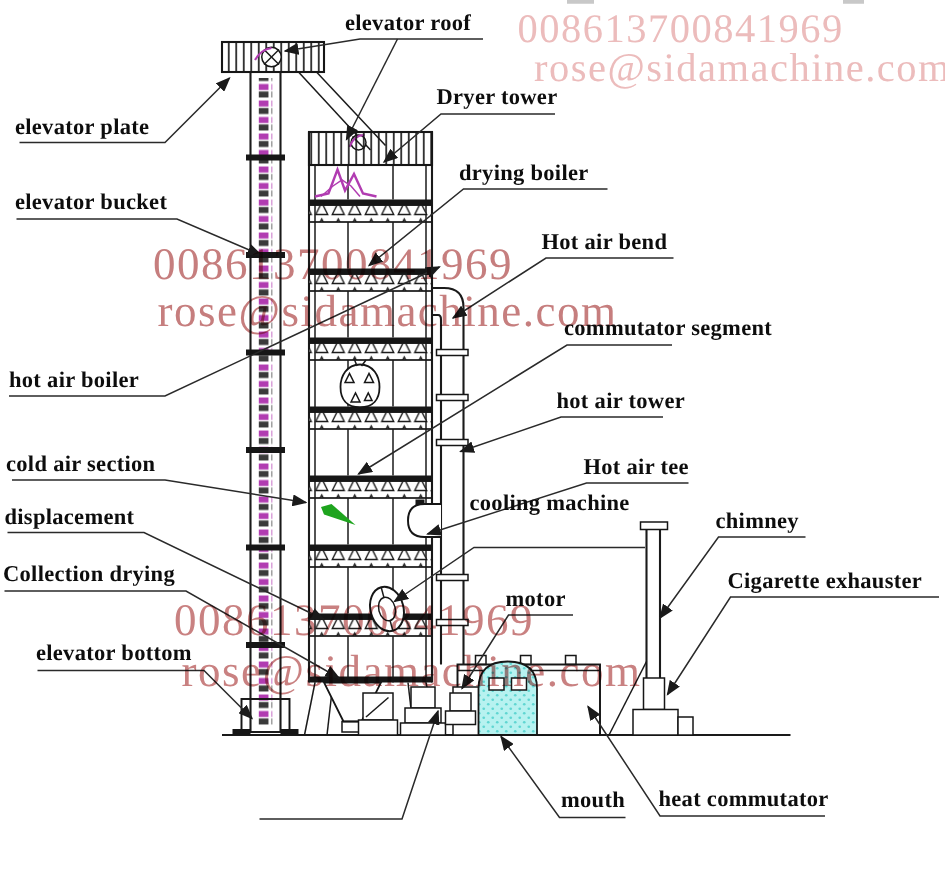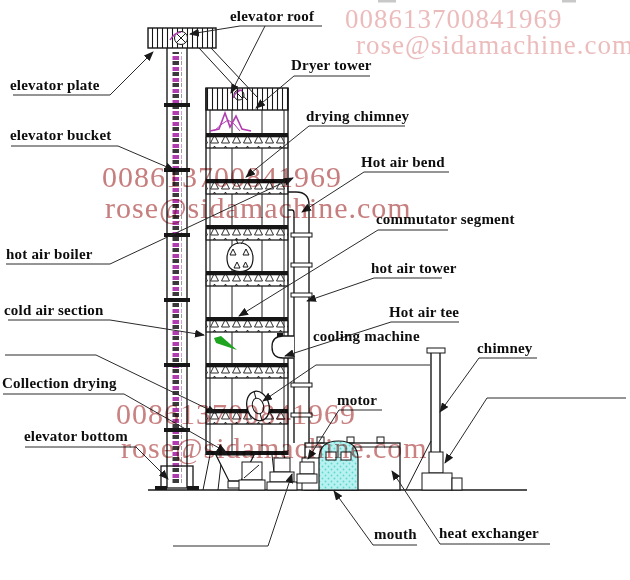--- a/index.html
+++ b/index.html
@@ -241,28 +241,30 @@
   <div class="wm wm-top" style="left:356px;top:30px">rose@sidamachine.com</div>
   <div class="wm wm-mid" style="left:102px;top:160px">008613700841969</div>
   <div class="wm wm-mid" style="left:105px;top:191px">rose@sidamachine.com</div>
   <div class="wm wm-bot" style="left:116px;top:397px">008613700841969</div>
   <div class="wm wm-bot" style="left:121px;top:431px">rose@sidamachine.com</div>
 
   <div class="lbl" style="left:230px;top:8px">elevator roof</div>
   <div class="lbl" style="left:10px;top:77px">elevator plate</div>
   <div class="lbl" style="left:291px;top:57px">Dryer tower</div>
   <div class="lbl" style="left:10px;top:127px">elevator bucket</div>
-  <div class="lbl" style="left:306px;top:108px">drying chimney</div>
+  <div class="lbl" style="left:306px;top:108px">drying boiler</div>
   <div class="lbl" style="left:361px;top:154px">Hot air bend</div>
   <div class="lbl" style="left:376px;top:211px">commutator segment</div>
   <div class="lbl" style="left:6px;top:246px">hot air boiler</div>
   <div class="lbl" style="left:371px;top:260px">hot air tower</div>
   <div class="lbl" style="left:4px;top:302px">cold air section</div>
   <div class="lbl" style="left:389px;top:304px">Hot air tee</div>
+  <div class="lbl" style="left:3px;top:337px">displacement</div>
   <div class="lbl" style="left:313px;top:328px">cooling machine</div>
   <div class="lbl" style="left:477px;top:340px">chimney</div>
   <div class="lbl" style="left:2px;top:375px">Collection drying</div>
   <div class="lbl" style="left:337px;top:392px">motor</div>
+  <div class="lbl" style="left:485px;top:380px">Cigarette exhauster</div>
   <div class="lbl" style="left:24px;top:428px">elevator bottom</div>
   <div class="lbl" style="left:374px;top:526px">mouth</div>
-  <div class="lbl" style="left:439px;top:525px">heat exchanger</div>
+  <div class="lbl" style="left:439px;top:525px">heat commutator</div>
 
 </div>
 
 </body></html>

